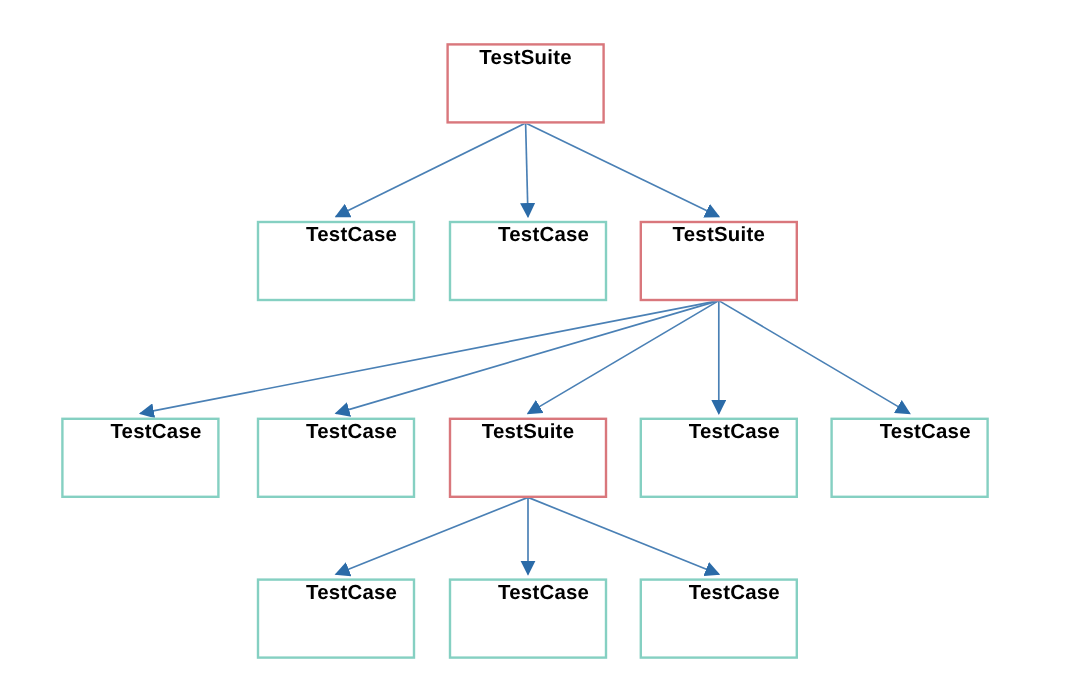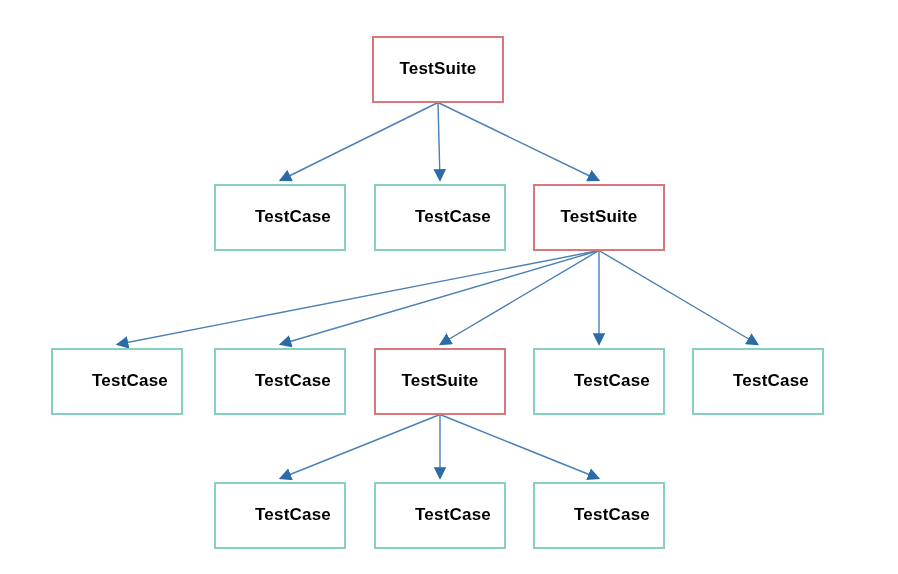--- a/index.html
+++ b/index.html
@@ -21,21 +21,21 @@
     top: 0;
     width: 898px;
     height: 574px;
     pointer-events: none;
   }
   .node {
     position: absolute;
     box-sizing: border-box;
     background: #ffffff;
     display: flex;
-    align-items: center;
+    align-items: flex-start;
     justify-content: center;
     font-size: 17px;
     font-weight: 600;
     letter-spacing: 0.2px;
     color: #000000;
   }
   .node.suite { border: 2px solid #d9777c; }
   .node.case  { border: 2px solid #85d0c2; padding-left: 26px; }
 </style>
 </head>

